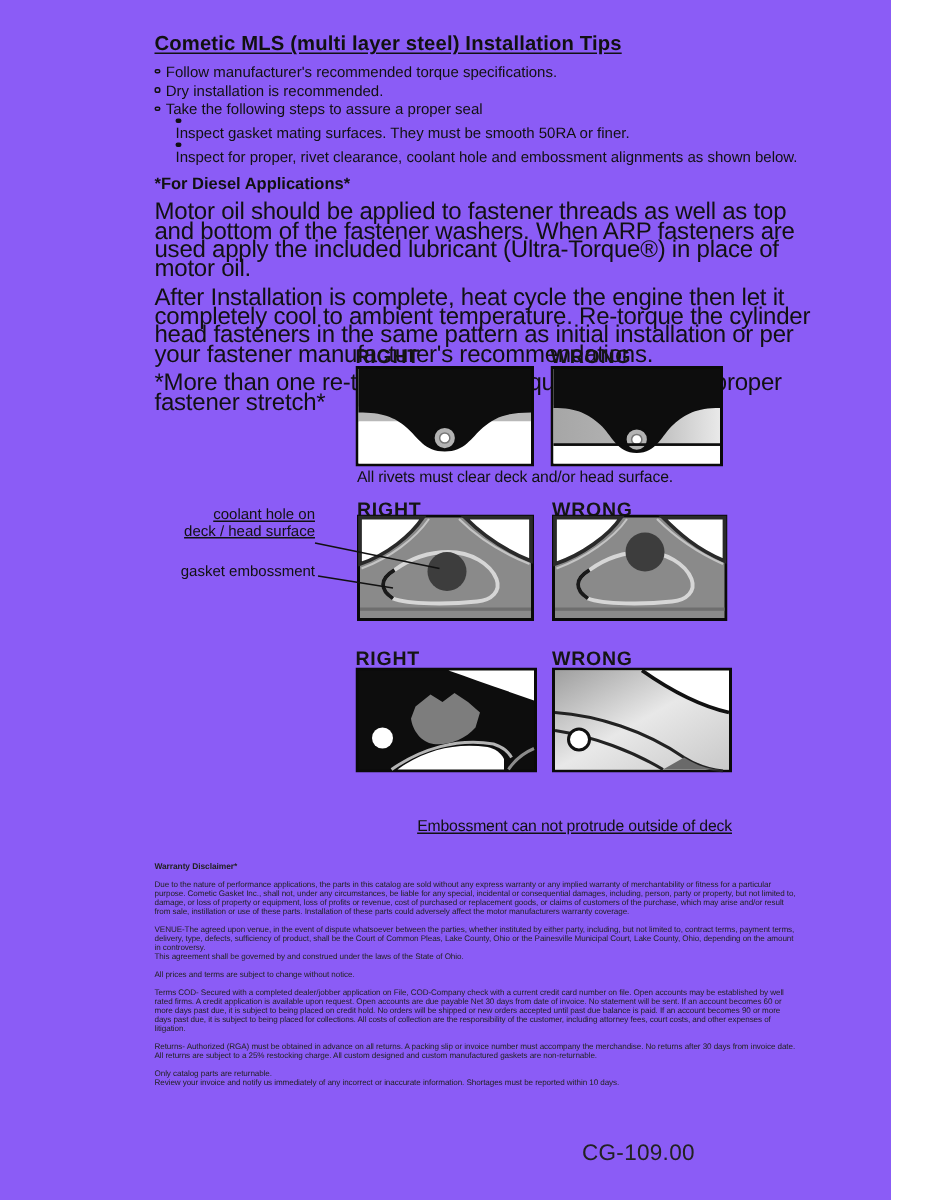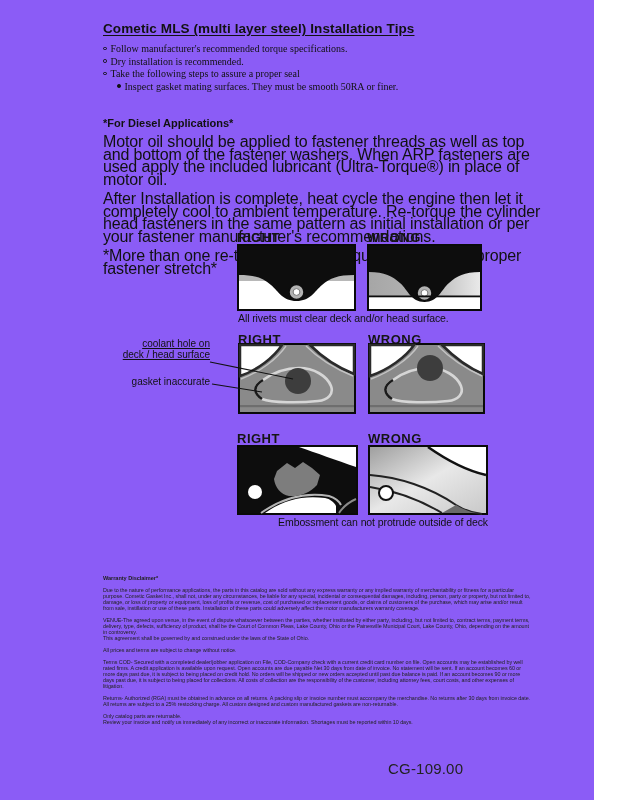--- a/index.html
+++ b/index.html
@@ -5,25 +5,25 @@
   * { margin:0; padding:0; box-sizing:border-box; }
   html,body { background:#ffffff; }
   body { font-family:"Liberation Sans","DejaVu Sans",sans-serif; color:#111; }
   .page { position:relative; width:594px; height:800px; background:#8b5cf6; overflow:hidden; }
 
   .abs { position:absolute; }
 
   .doc-title { left:103px; top:21px; font-size:13.5px; font-weight:bold;
     text-decoration:underline; text-underline-offset:2px; letter-spacing:0.1px; }
 
-  .bullets { left:103px; top:43px; width:470px; font-size:10px; line-height:12.5px;font-family:Liberation Serif, serif; }
+  .bullets { left:103px; top:43px; width:470px; font-size:10px; line-height:12.5px; }
   .b-row { display:flex; align-items:baseline; }
   .b-dot { width:3.5px; height:3.5px; border:1px solid #111; border-radius:50%;
     display:inline-block; margin-right:4px; position:relative; top:-2px; flex:0 0 auto; }
-  .b-sub { margin-left:14px; }
+  .b-sub { margin-left:14px;flex-direction:column; }
   .b-dot.filled { background:#111; }
 
   .diesel { left:103px; top:117px; width:450px; }
   .diesel-h { font-size:11px; font-weight:bold; }
   .diesel p { font-size:16px; line-height:12.5px; letter-spacing:-0.15px; margin-top:7px; }
   .diesel p.gap { }
 
   .rw-label { font-size:13px; font-weight:700; letter-spacing:0.5px; text-align:left; color:#151515; }
   .caption { font-size:10.5px; letter-spacing:-0.1px; color:#111;text-align:right; }
   .caption2 { line-height:11.5px; }
@@ -57,20 +57,24 @@
       <span class="b-dot"></span>
       <span>Dry installation is recommended.</span>
     </div>
     <div class="b-row">
       <span class="b-dot"></span>
       <span>Take the following steps to assure a proper seal</span>
     </div>
     <div class="b-row b-sub">
       <span class="b-dot filled"></span>
       <span>Inspect gasket mating surfaces.  They must be smooth 50RA or finer.</span>
+    </div>
+    <div class="b-row b-sub">
+      <span class="b-dot filled"></span>
+      <span>Inspect for proper, rivet clearance, coolant hole and embossment alignments as shown below.</span>
     </div>
   </div>
 
   <div class="abs diesel">
     <div class="diesel-h">*For Diesel Applications*</div>
     <p>Motor oil should be applied to fastener threads as well as top and bottom of the fastener washers. When ARP fasteners are used apply the included lubricant (Ultra-Torque®) in place of motor oil.</p>
     <p class="gap">After Installation is complete, heat cycle the engine then let it completely cool to ambient temperature. Re-torque the cylinder head fasteners in the same pattern as initial installation or per your fastener manufacturer's recommendations.</p>
     <p class="gap">*More than one re-torque may be required to achieve proper fastener stretch*</p>
   </div>
 
@@ -110,21 +114,21 @@
   <div class="abs caption" style="left:238px;top:312px;">All rivets must clear deck and/or head surface.</div>
 
   <div class="abs rw-label" style="left:238px;top:332px;width:118px;">RIGHT</div>
   <div class="abs rw-label" style="left:368px;top:332px;width:117px;">WRONG</div>
 
   <div class="abs callout" style="top:338px;text-decoration:underline;">
     <div>coolant hole on</div>
     <div>deck / head surface</div>
   </div>
   <div class="abs callout" style="top:376px;">
-    <div>gasket inaccurate</div>
+    <div>gasket embossment</div>
   </div>
 
   <div class="abs diagram" style="left:238px;top:343px;">
     <svg width="118" height="71" viewBox="0 0 118 71">
       <rect x="1" y="1" width="116" height="69" fill="#8a8a8a" stroke="#0a0a0a" stroke-width="2"></rect>
       <path d="M2,2 H44 C36,14 20,27 2,33 Z" fill="#ffffff" stroke="#2a2a2a" stroke-width="2.5"></path>
       <path d="M72,2 H116 V31 C96,23 82,12 72,2 Z" fill="#ffffff" stroke="#2a2a2a" stroke-width="2.5"></path>
       <path d="M48,3 C39,16 22,29 3,36" fill="none" stroke="#c4c4c4" stroke-width="1.4"></path>
       <path d="M68,3 C79,14 95,25 115,33" fill="none" stroke="#c4c4c4" stroke-width="1.4"></path>
       <path d="M24,56 C15,50 15,43 25,37 C36,29 48,25 61,25 C76,25 89,33 93,43 C96,51 90,57 80,58 C62,60 34,60 24,56 Z" fill="none" stroke="#d6d6d6" stroke-width="2.6"></path>
@@ -181,21 +185,21 @@
       <rect x="1" y="1" width="118" height="68" fill="#ffffff" stroke="#0a0a0a" stroke-width="2"></rect>
       <path d="M2,2 H60 C80,16 100,26 118,30 L118,68 H2 Z" fill="url(#g3w)"></path>
       <path d="M60,2 C80,16 100,26 118,30" fill="none" stroke="#111" stroke-width="2.5"></path>
       <path d="M2,30 C30,32 62,42 88,60 C96,65 104,68 114,69" fill="none" stroke="#222" stroke-width="2"></path>
       <path d="M2,42 C28,46 54,56 74,68" fill="none" stroke="#222" stroke-width="2"></path>
       <path d="M74,68 L88,60 C96,65 104,68 112,68 Z" fill="#6a6a6a"></path>
       <circle cx="18" cy="48" r="7" fill="#ffffff" stroke="#111" stroke-width="2"></circle>
     </svg>
   </div>
 
-  <div class="abs caption caption2" style="left:238px;top:517px;width:250px;">
+  <div class="abs caption caption2" style="left:238px;top:546px;width:250px;text-decoration:underline;">
     <div>Embossment can not protrude outside of deck</div>
   </div>
 
   <div class="abs disclaimer">
     <div class="dh">Warranty Disclaimer*</div>
     <p>Due to the nature of performance applications, the parts in this catalog are sold without any express warranty or any implied warranty of merchantability or fitness for a particular purpose.  Cometic Gasket Inc., shall not, under any circumstances, be liable for any special, incidental or consequential damages, including, person, party or property, but not limited to, damage, or loss of property or equipment, loss of profits or revenue, cost of purchased or replacement goods, or claims of customers of the purchase, which may arise and/or result from sale, instillation or use of these parts.  Installation of these parts could adversely affect the motor manufacturers warranty coverage.</p>
     <p>VENUE-The agreed upon venue, in the event of dispute whatsoever between the parties, whether instituted by either party, including, but not limited to, contract terms, payment terms, delivery, type, defects, sufficiency of product, shall be the Court of Common Pleas, Lake County, Ohio or the Painesville Municipal Court, Lake County, Ohio, depending on the amount in controversy.</p>
     <p class="tight">This agreement shall be governed by and construed under the laws of the State of Ohio.</p>
     <p>All prices and terms are subject to change without notice.</p>
     <p>Terms COD- Secured with a completed dealer/jobber application on File, COD-Company check with a current credit card number on file.  Open accounts may be established by well rated firms.  A credit application is available upon request.  Open accounts are due payable Net 30 days from date of invoice.  No statement will be sent.  If an account becomes 60 or more days past due, it is subject to being placed on credit hold.  No orders will be shipped or new orders accepted until past due balance is paid.  If an account becomes 90 or more days past due, it is subject to being placed for collections.  All costs of collection are the responsibility of the customer, including attorney fees, court costs, and other expenses of litigation.</p>

